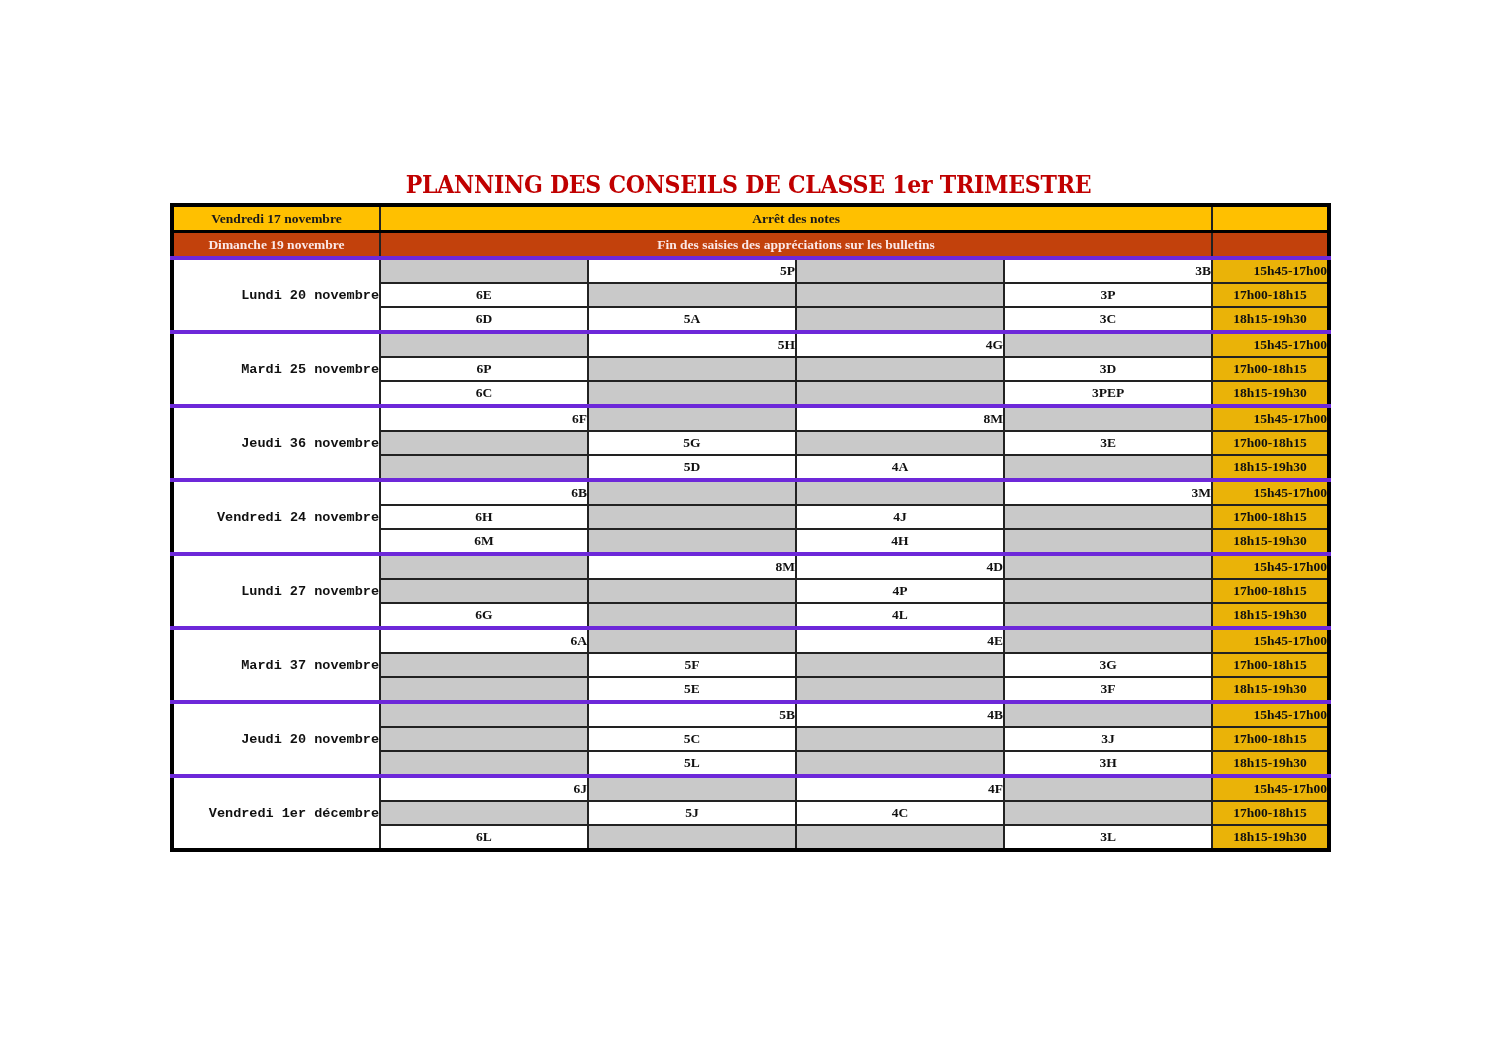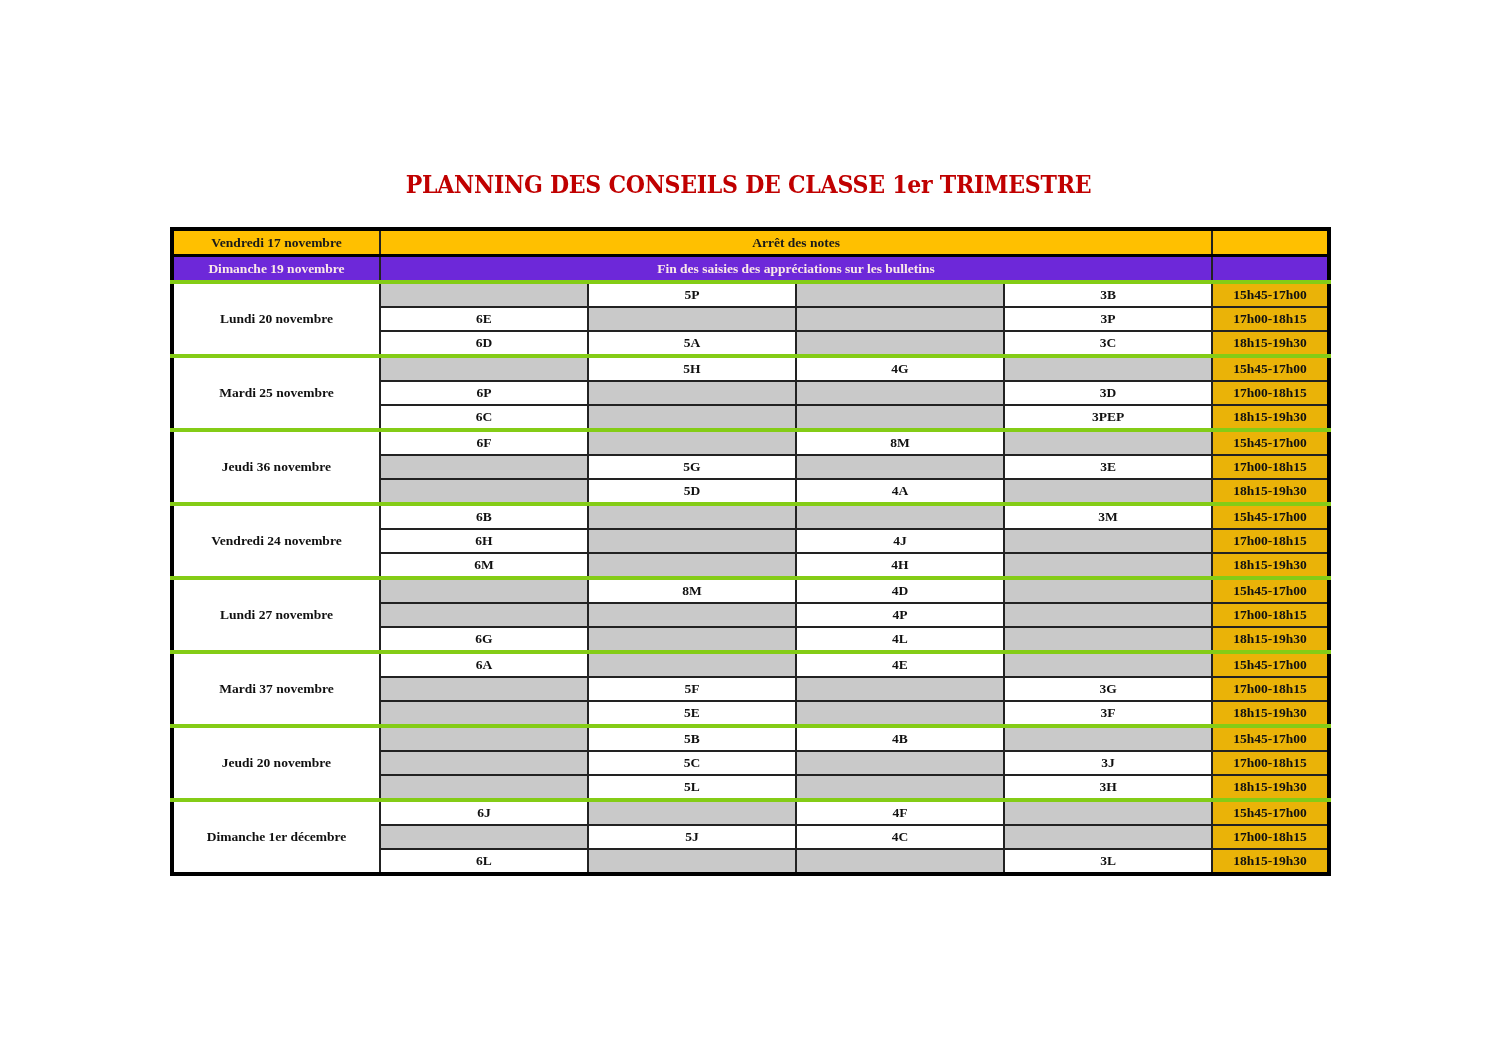--- a/index.html
+++ b/index.html
@@ -6,39 +6,39 @@
     body { width: 1497px; height: 1058px; position: relative; overflow: hidden;
            font-family: "DejaVu Serif", "Liberation Serif", serif; }
     .title {
       position: absolute; left: 0; width: 1497px; top: 170px;
       text-align: center; color: #c00000; font-weight: bold;
       font-size: 24px; letter-spacing: -0.3px;
       font-family: "DejaVu Serif", "Liberation Serif", serif;
       transform: scaleX(0.92);
     }
     table.plan {
-      position: absolute; left: 170px; top: 227px;
+      position: absolute; left: 170px; top: 203px;
       width: 1157px; border-collapse: collapse;
       border: 4px solid #000; table-layout: fixed;
       font-size: 12.5px; color: #111;
     }
     table.plan td {
       border: 2px solid #222; text-align: center; vertical-align: middle;
       height: 22px; padding: 0; font-family: "Liberation Serif", "DejaVu Serif", serif;
       font-weight: bold; font-size: 13.5px;
     }
     table.plan tr.evt td { height: 23px; border-bottom: 3px solid #000; }
     tr.evt-yellow td { background: #ffc000; color: #1a1a1a; }
-    tr.evt-red td { background: #6d28d9; color: #fbe8e8; }
+    tr.evt-red td { background: #c2410c; color: #fbe8e8; }
     td.day { background: #fff; font-weight: normal; }
-    td.day span { font-weight: bold; }
+    td.day span { font-weight: bold; font-family: Liberation Mono, monospace; }
     td.empty { background: #c9c9c9; }
     td.full { background: #ffffff; }
     td.time { background: #eab308; }
-    tr.group-start td { border-top: 4px solid #84cc16; }
+    tr.group-start td { border-top: 4px solid #6d28d9; text-align: right; }
     td.day { border-right: 2px solid #222; }
   </style>
 </head>
 <body>
 
 <div class="title">PLANNING DES CONSEILS DE CLASSE 1er TRIMESTRE</div>
 
 <table class="plan">
   <colgroup>
     <col style="width:208px">
@@ -207,21 +207,21 @@
         <td class="time">17h00-18h15</td>
       </tr>
       <tr>
         <td class="empty"></td>
         <td class="full">5L</td>
         <td class="empty"></td>
         <td class="full">3H</td>
         <td class="time">18h15-19h30</td>
       </tr>
       <tr class="group-start">
-        <td rowspan="3" class="day"><span>Dimanche 1er décembre</span></td>
+        <td rowspan="3" class="day"><span>Vendredi 1er décembre</span></td>
         <td class="full">6J</td>
         <td class="empty"></td>
         <td class="full">4F</td>
         <td class="empty"></td>
         <td class="time">15h45-17h00</td>
       </tr>
       <tr>
         <td class="empty"></td>
         <td class="full">5J</td>
         <td class="full">4C</td>

